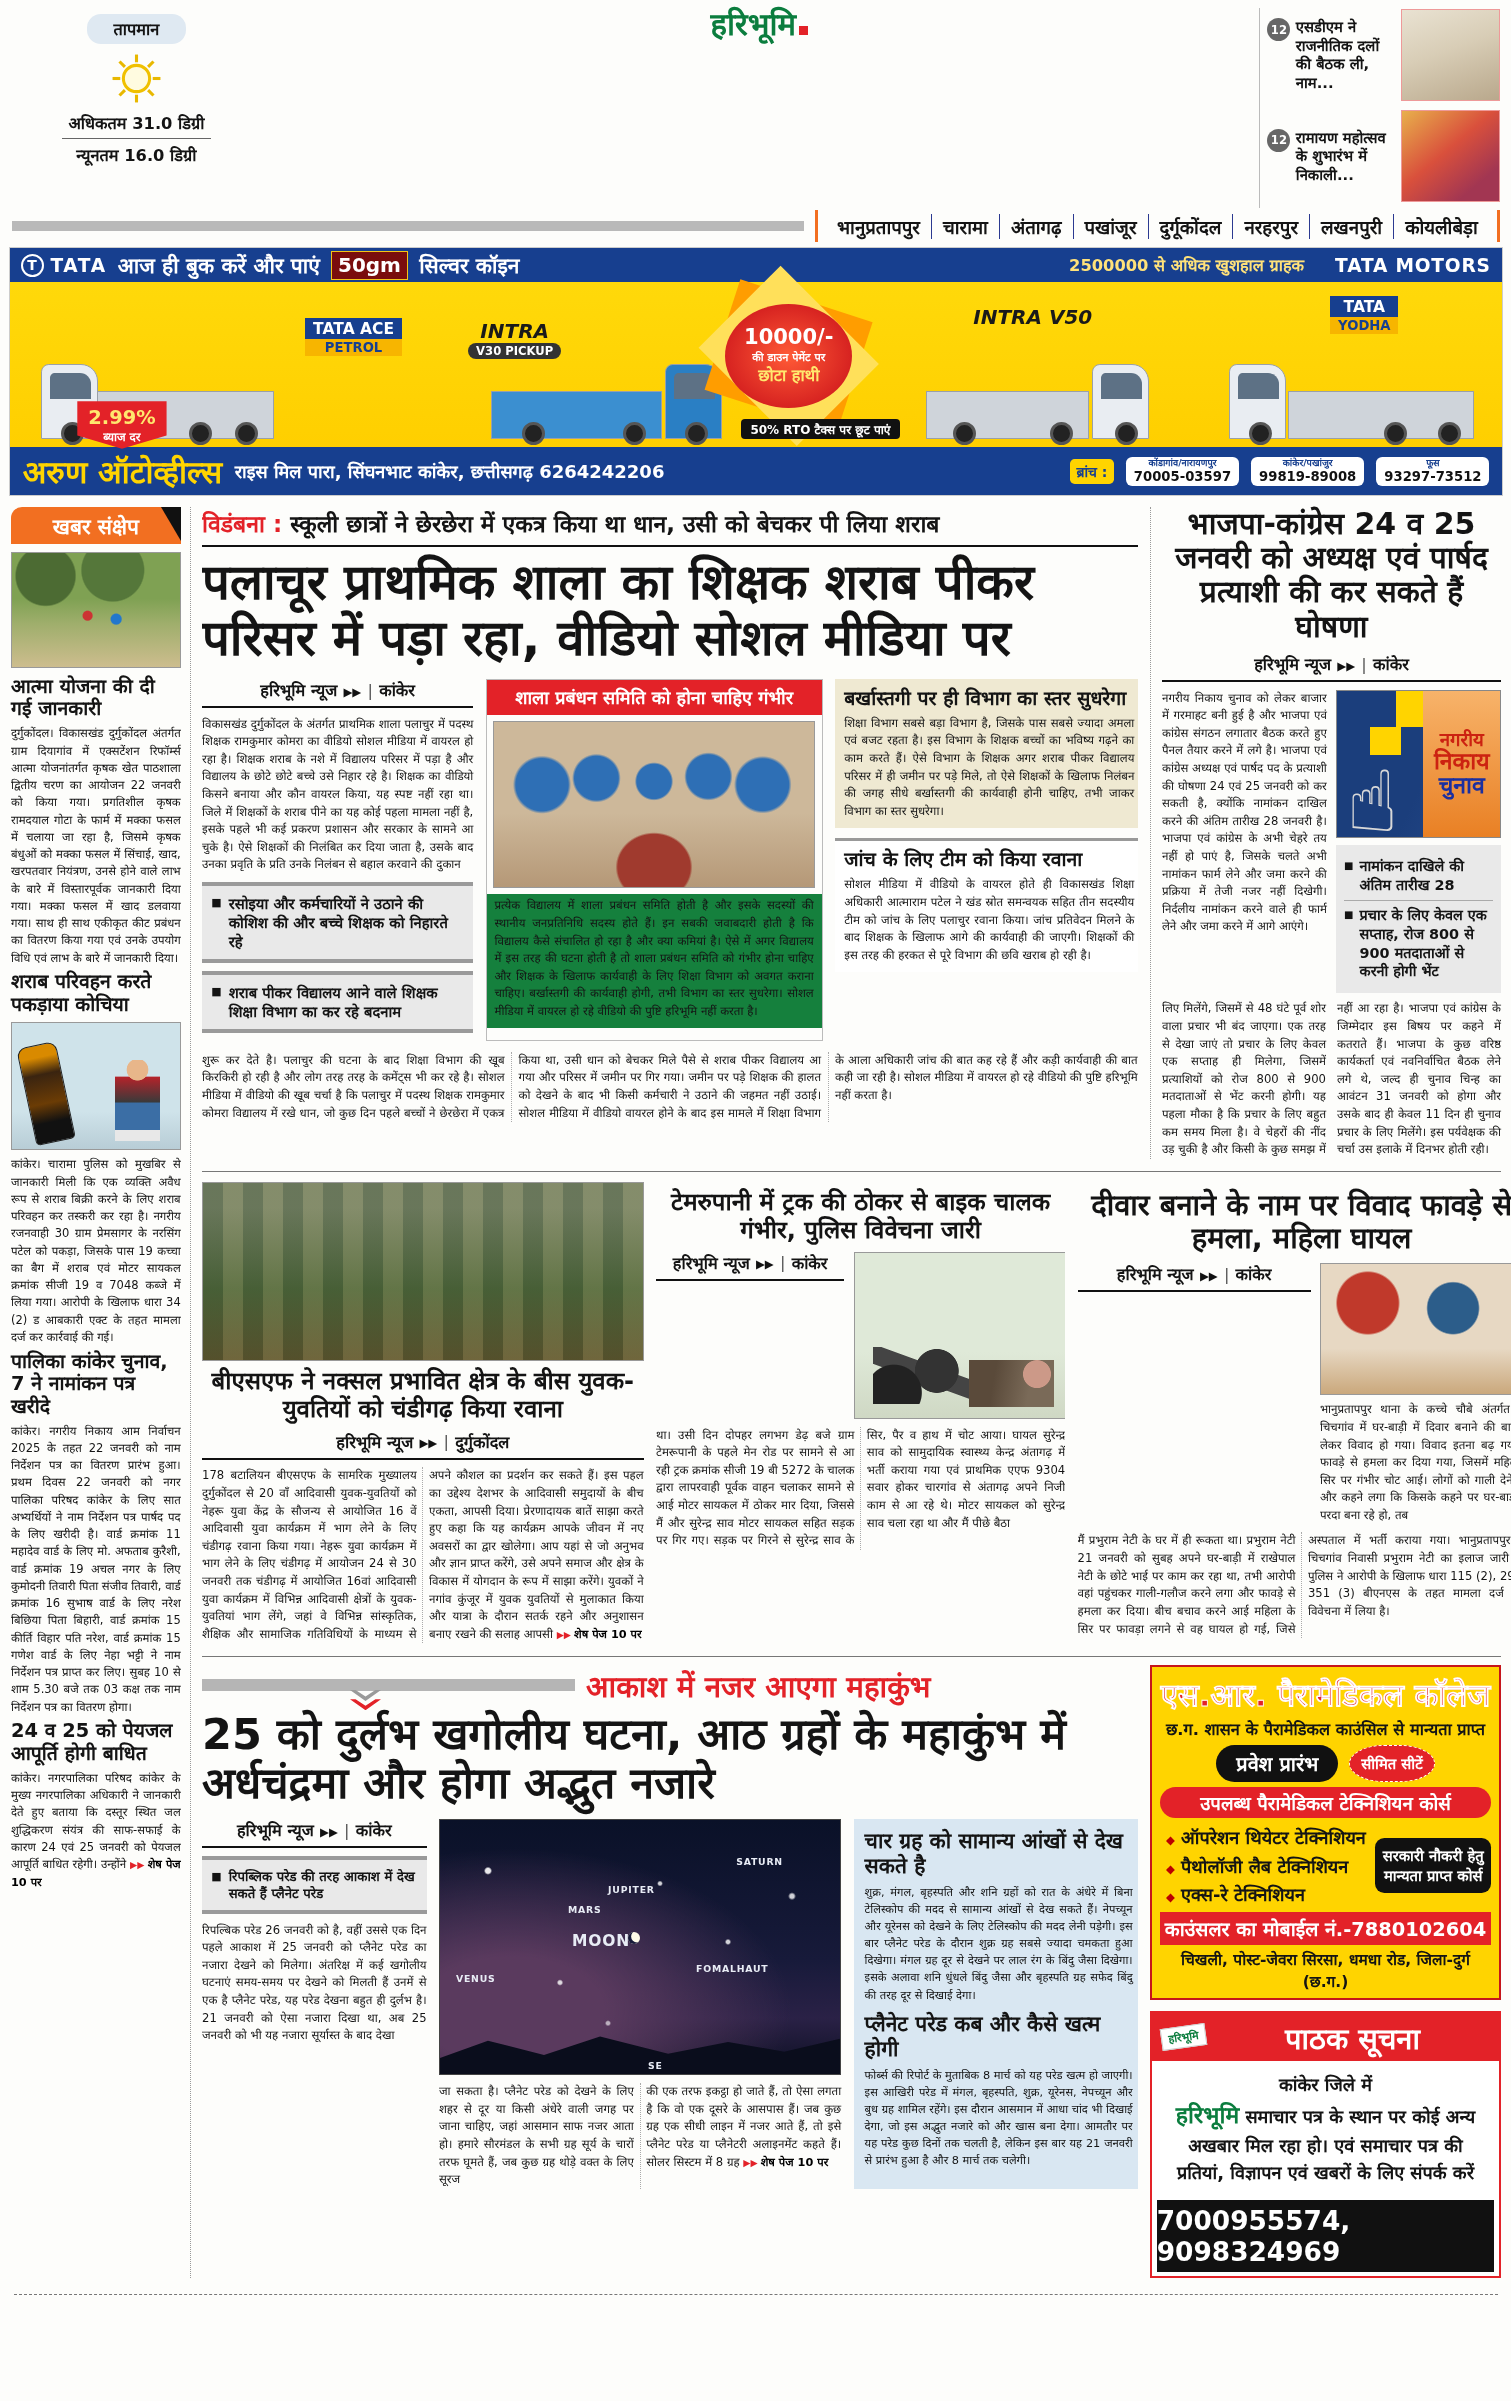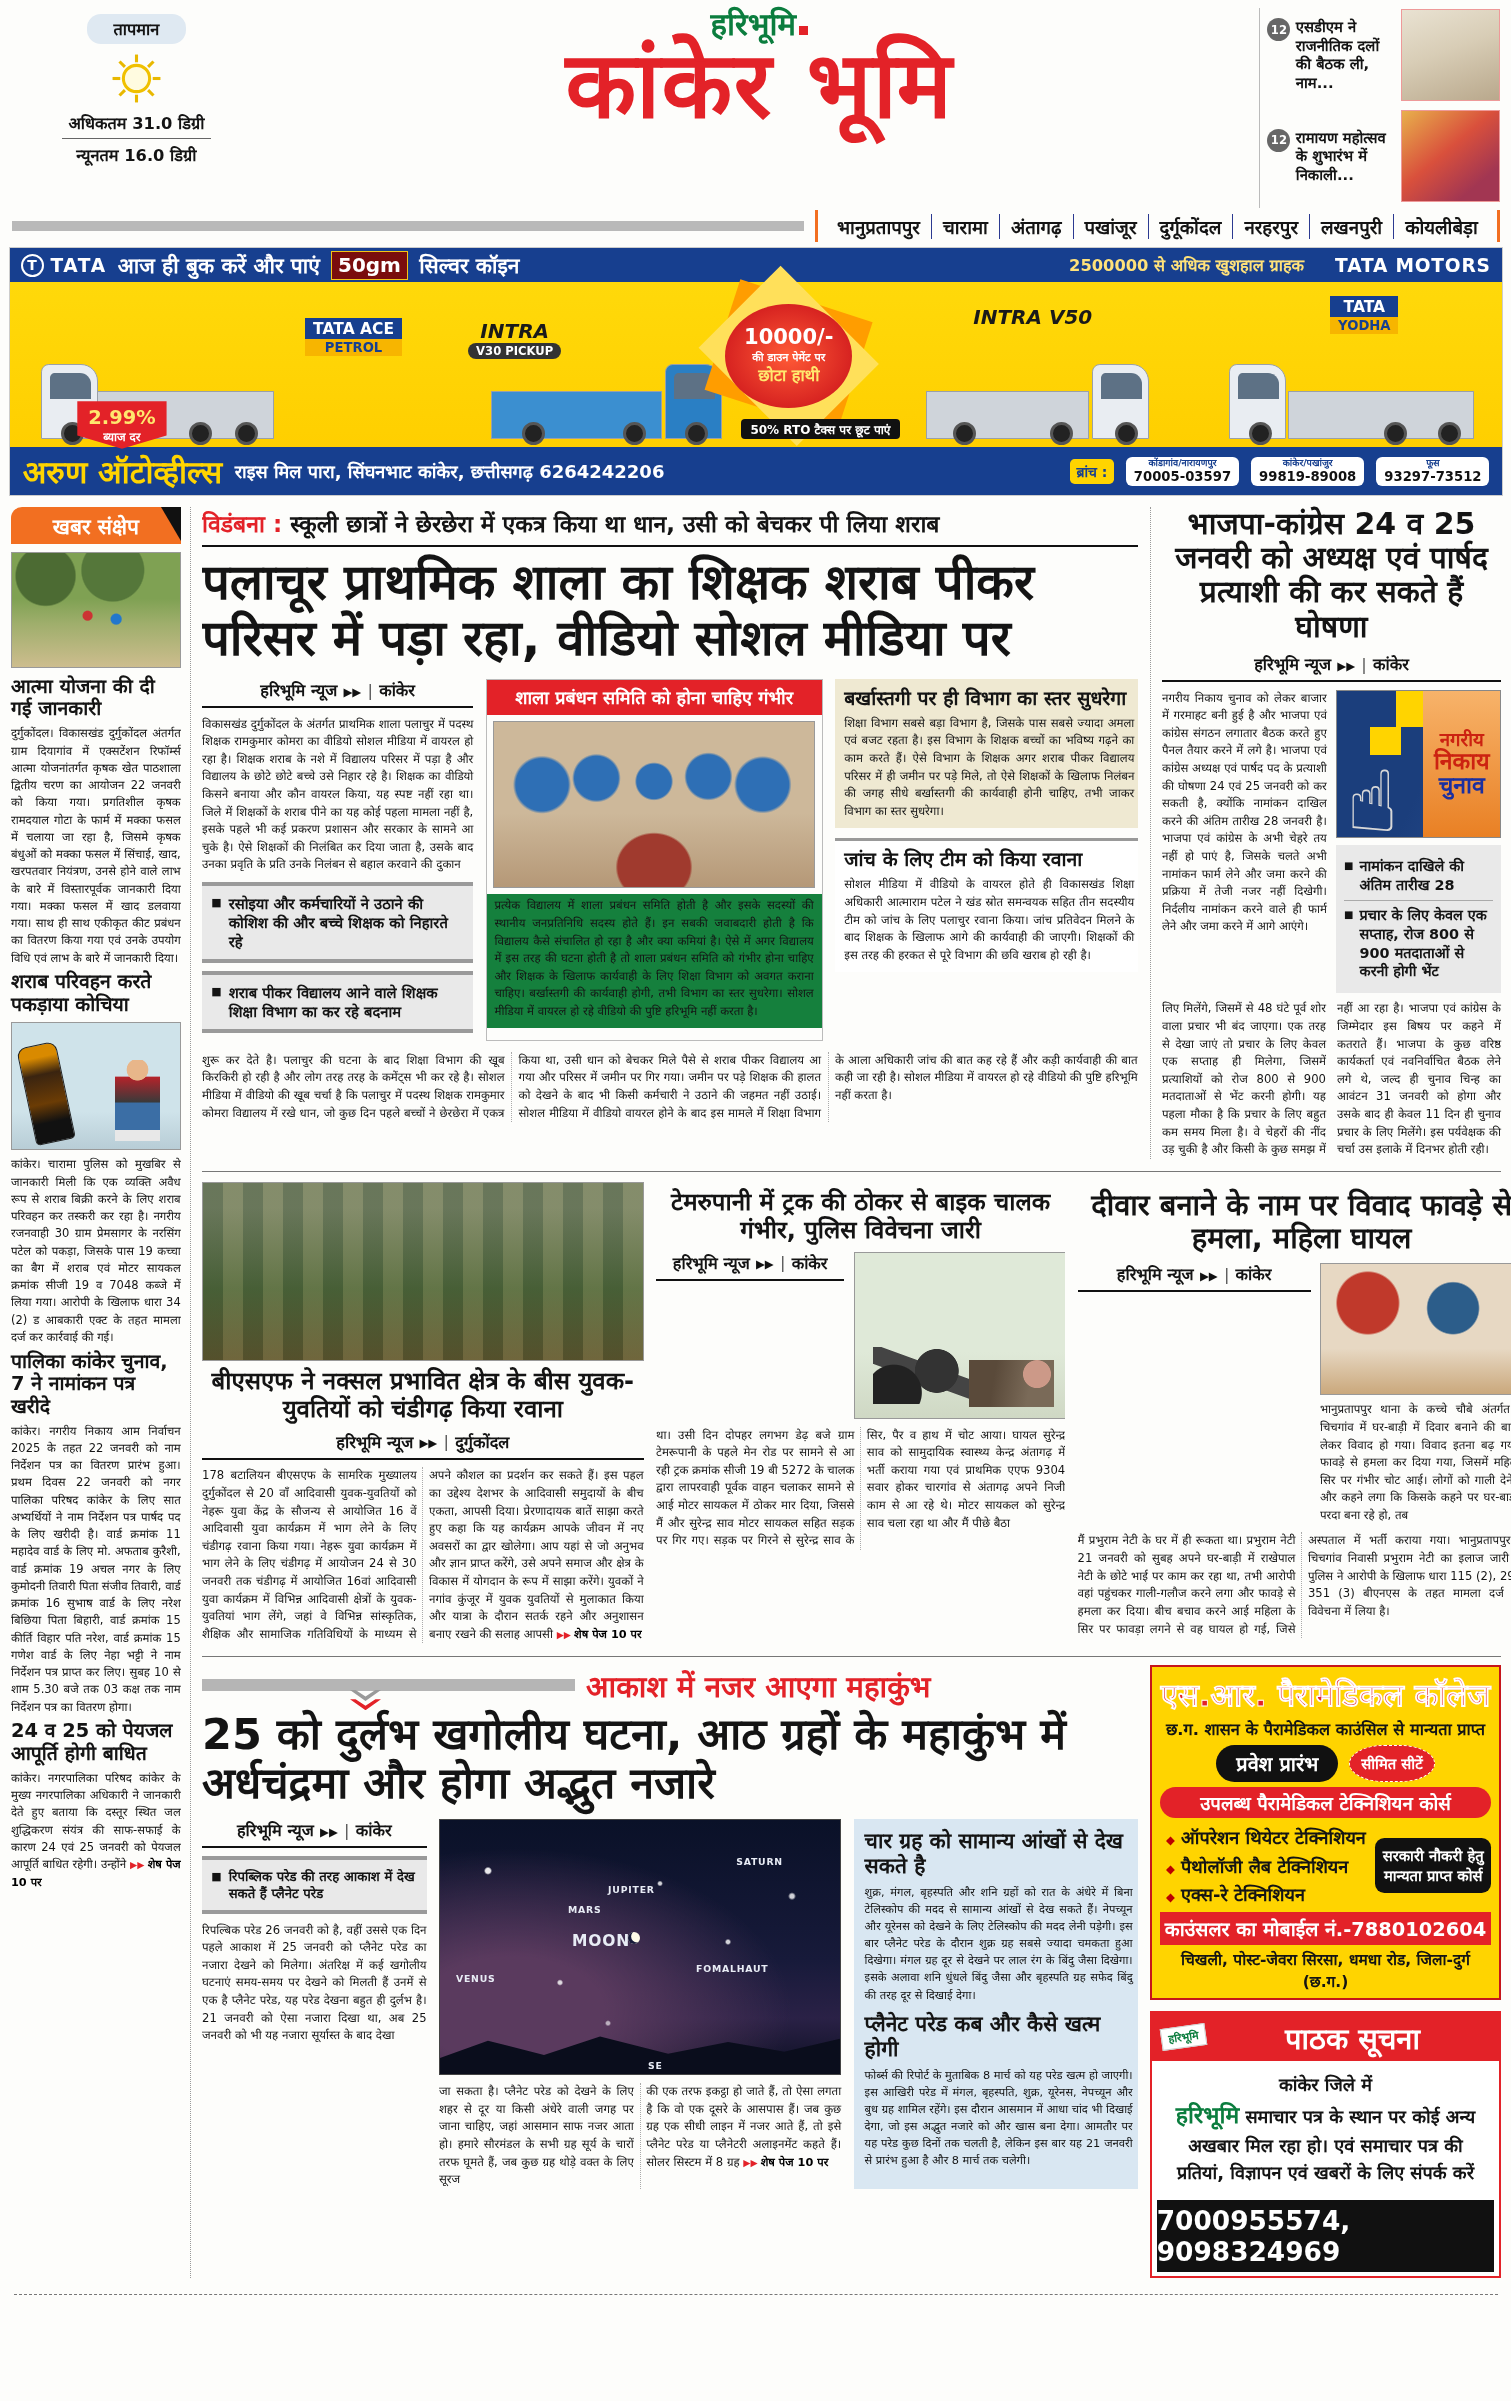--- a/index.html
+++ b/index.html
@@ -234,21 +234,20 @@
             <line x1="48" y1="18" x2="55" y2="11"></line>
         </g>
         <circle cx="33" cy="33" r="17" fill="#fffbe0" stroke="#f0c000" stroke-width="4"></circle>
       </svg>
     </div>
     <div class="wmax">अधिकतम 31.0 डिग्री</div>
     <div class="wmin">न्यूनतम 16.0 डिग्री</div>
   </div>
   <div class="brandcol">
     <div><span class="brand-top">हरिभूमि</span><span class="brand-dot"></span></div>
-    <div class="brand-main">कांकेर भूमि</div>
   </div>
   <div class="briefs">
     <div class="brief">
       <div class="brief-text">
           <span class="pagedot">12</span>
           <span>एसडीएम ने राजनीतिक दलों की बैठक ली, नाम...</span>
         </div>
       <div class="brief-photo photo1"></div>
     </div>
     <div class="brief">

